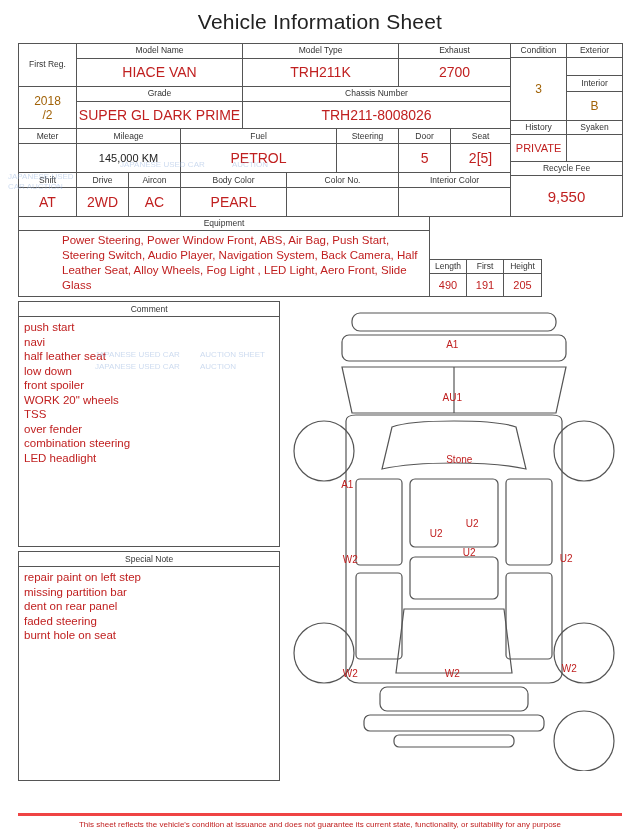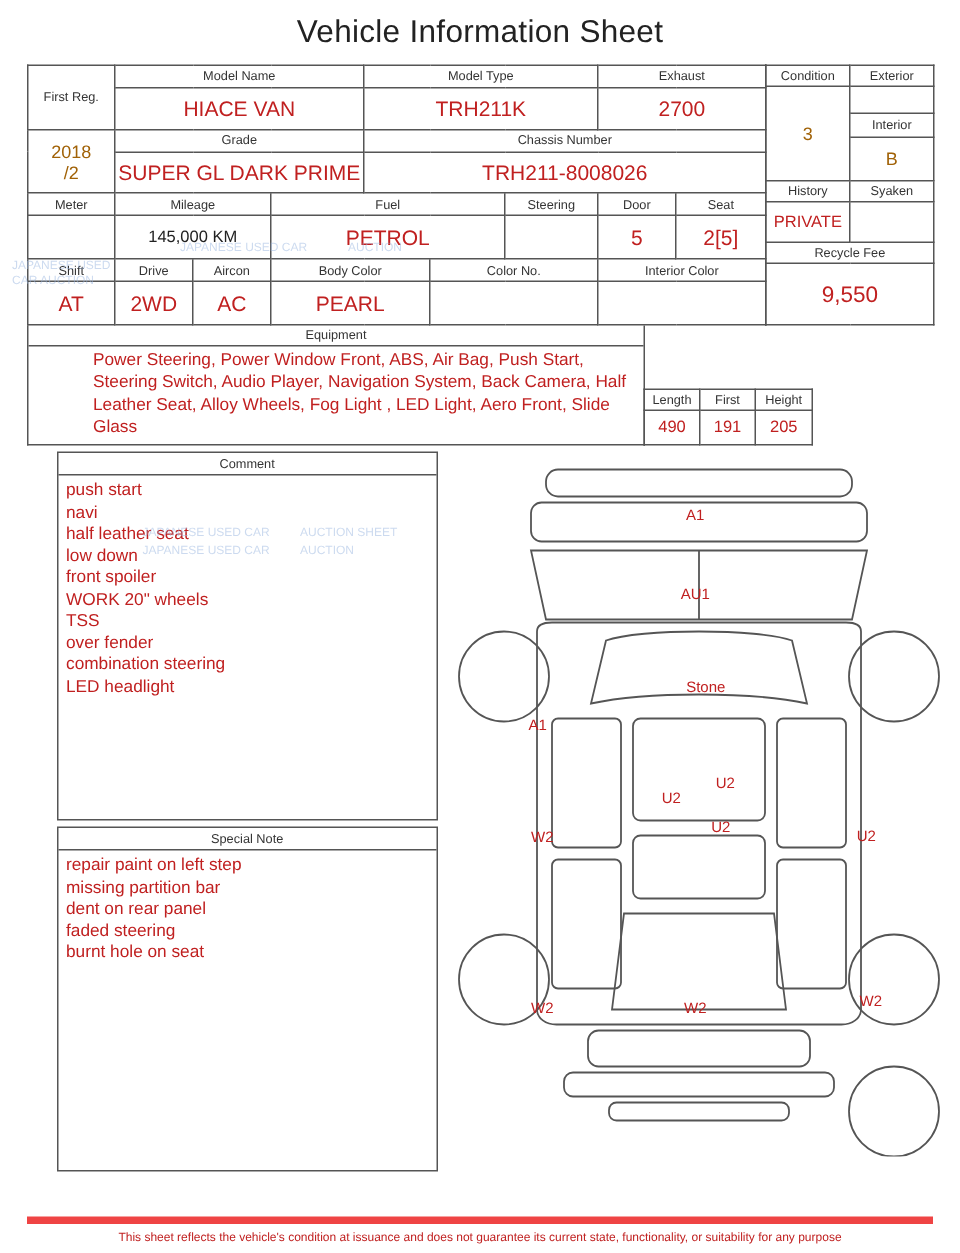--- a/index.html
+++ b/index.html
@@ -96,21 +96,21 @@
     padding: 2px 3px 3px 3px;
     min-height: 45px;
     margin-left: 40px;
   }
   
   .lower {
     display: flex;
     width: 604px;
     margin-top: 4px;
   }
-  .left-col { width: 264px; margin-left: 20px; }
+  .left-col { width: 264px; }
   .right-col {
     width: 340px;
     margin-left: 4px;
     position: relative;
   }
   .panel {
     border: 1px solid #555;
     box-sizing: border-box;
   }
   .panel-head {
@@ -131,21 +131,21 @@
   .note-panel { height: 230px; margin-top: 4px; }
 
   .footer {
     position: absolute;
     left: 18px;
     bottom: 6px;
     width: 604px;
     text-align: center;
     font-size: 8px;
     color: #c02020;
-    border-top: 5px solid #ef4444;
+    border-top: 3px solid #ef4444;
     padding-top: 4px;
   }
   
   .wm {
     position: absolute;
     color: #9bb7e0;
     opacity: 0.5;
     font-size: 8px;
     pointer-events: none;
     white-space: nowrap;

